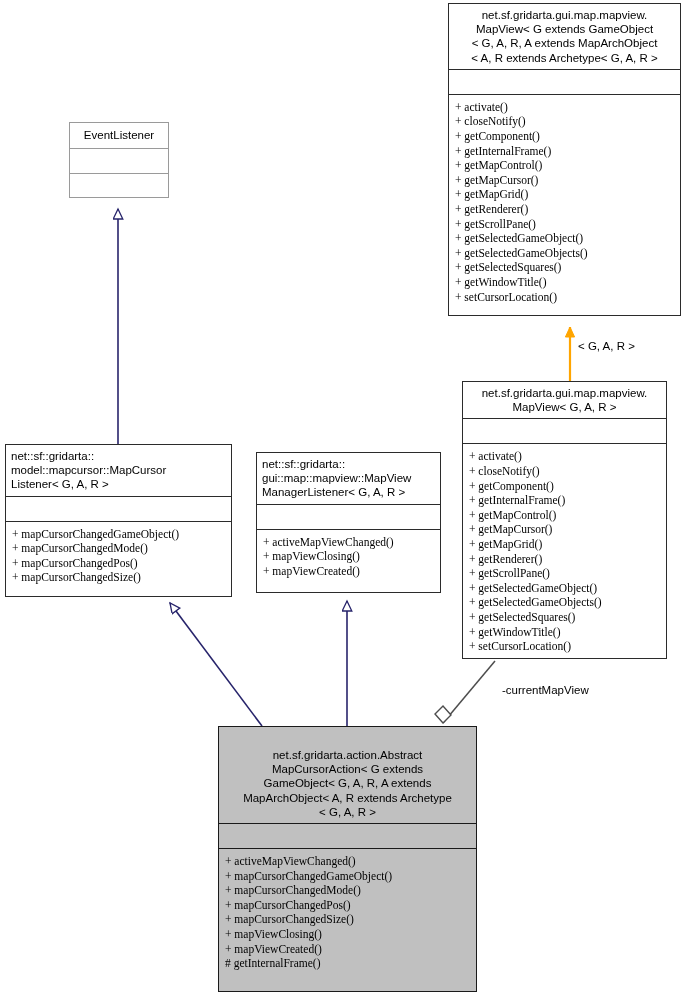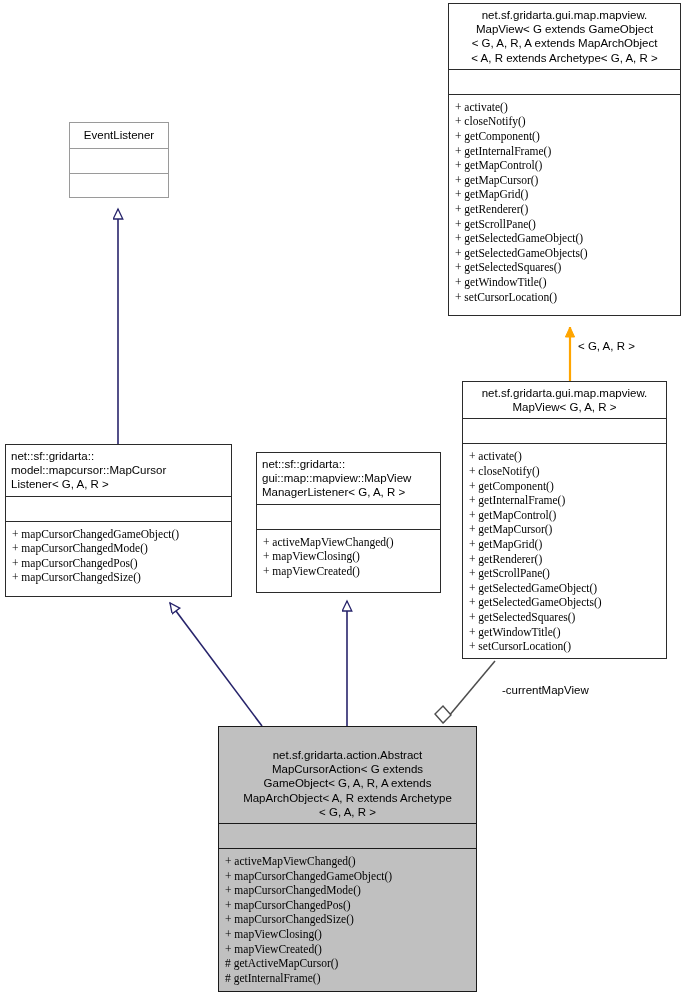--- a/index.html
+++ b/index.html
@@ -216,21 +216,20 @@
     <div class="uml-attrs"></div>
     <div class="uml-sep"></div>
     <div class="uml-ops">
       <div>+ activeMapViewChanged()</div>
       <div>+ mapCursorChangedGameObject()</div>
       <div>+ mapCursorChangedMode()</div>
       <div>+ mapCursorChangedPos()</div>
       <div>+ mapCursorChangedSize()</div>
       <div>+ mapViewClosing()</div>
       <div>+ mapViewCreated()</div>
-      <div># getActiveMapCursor()</div>
       <div># getInternalFrame()</div>
     </div>
   </div>
 
   <div class="edge-label" style="left:578px; top:340px;">&lt; G, A, R &gt;</div>
 
   <div class="edge-label" style="left:462px; top:684px;margin-left:40px;">-currentMapView</div>
 
 </div>
 

